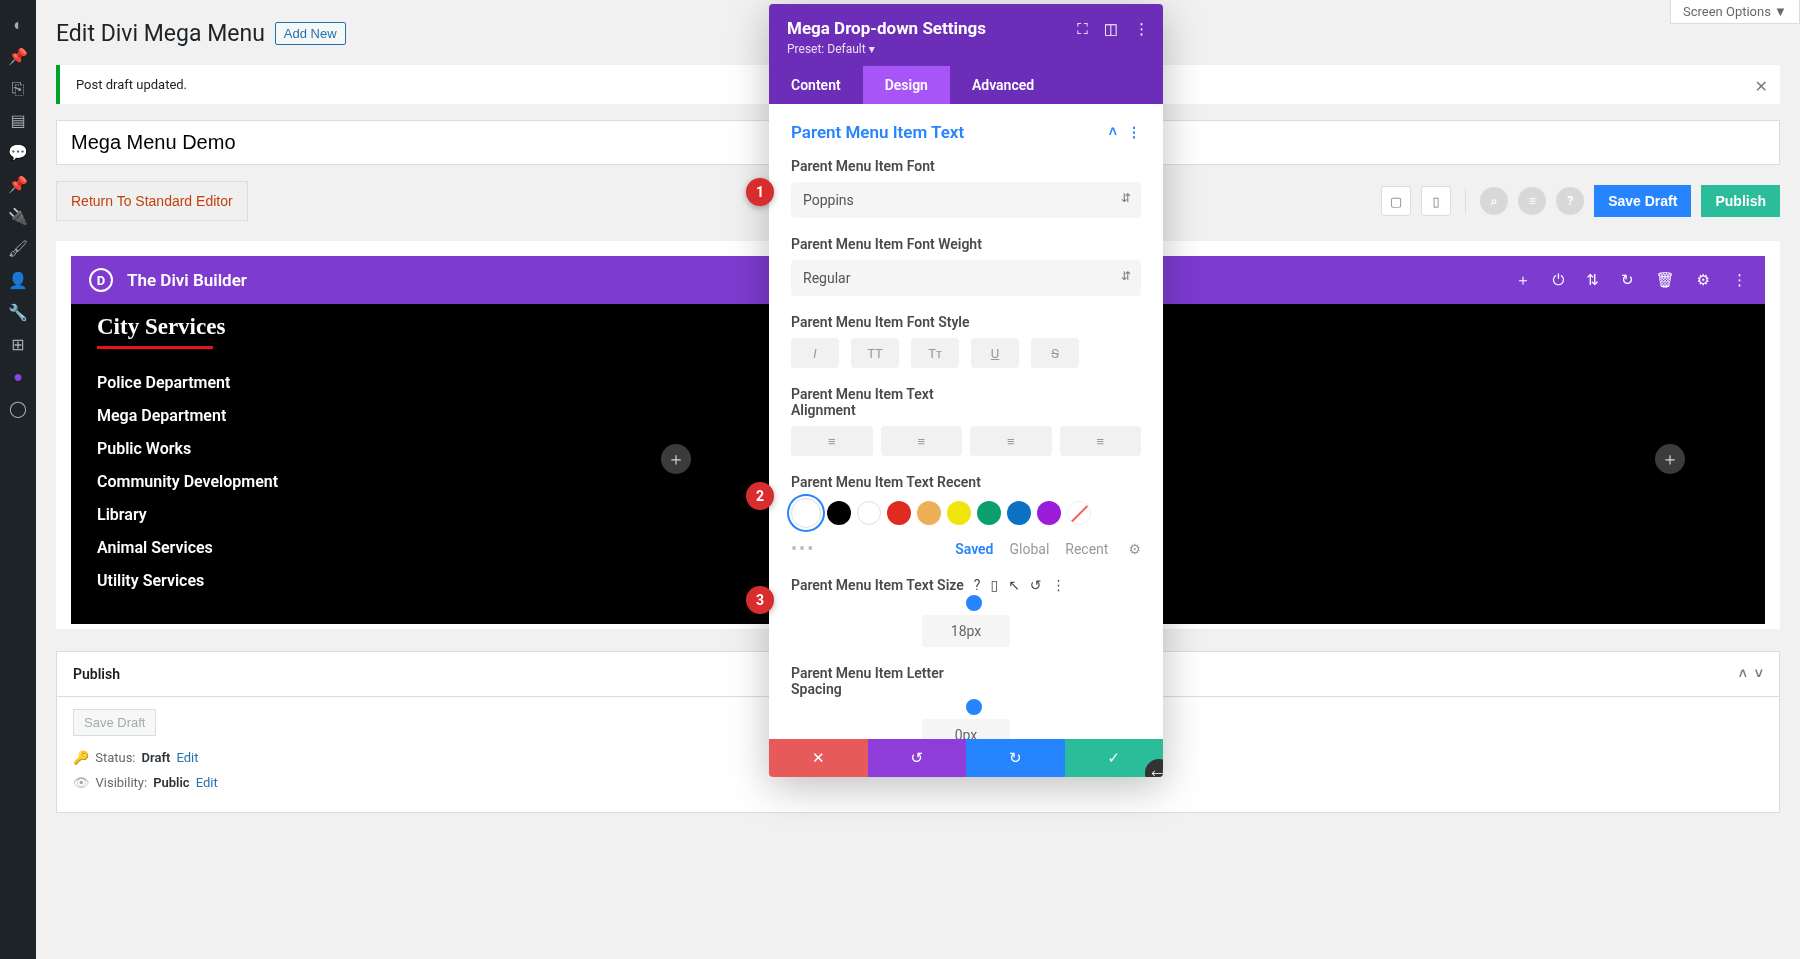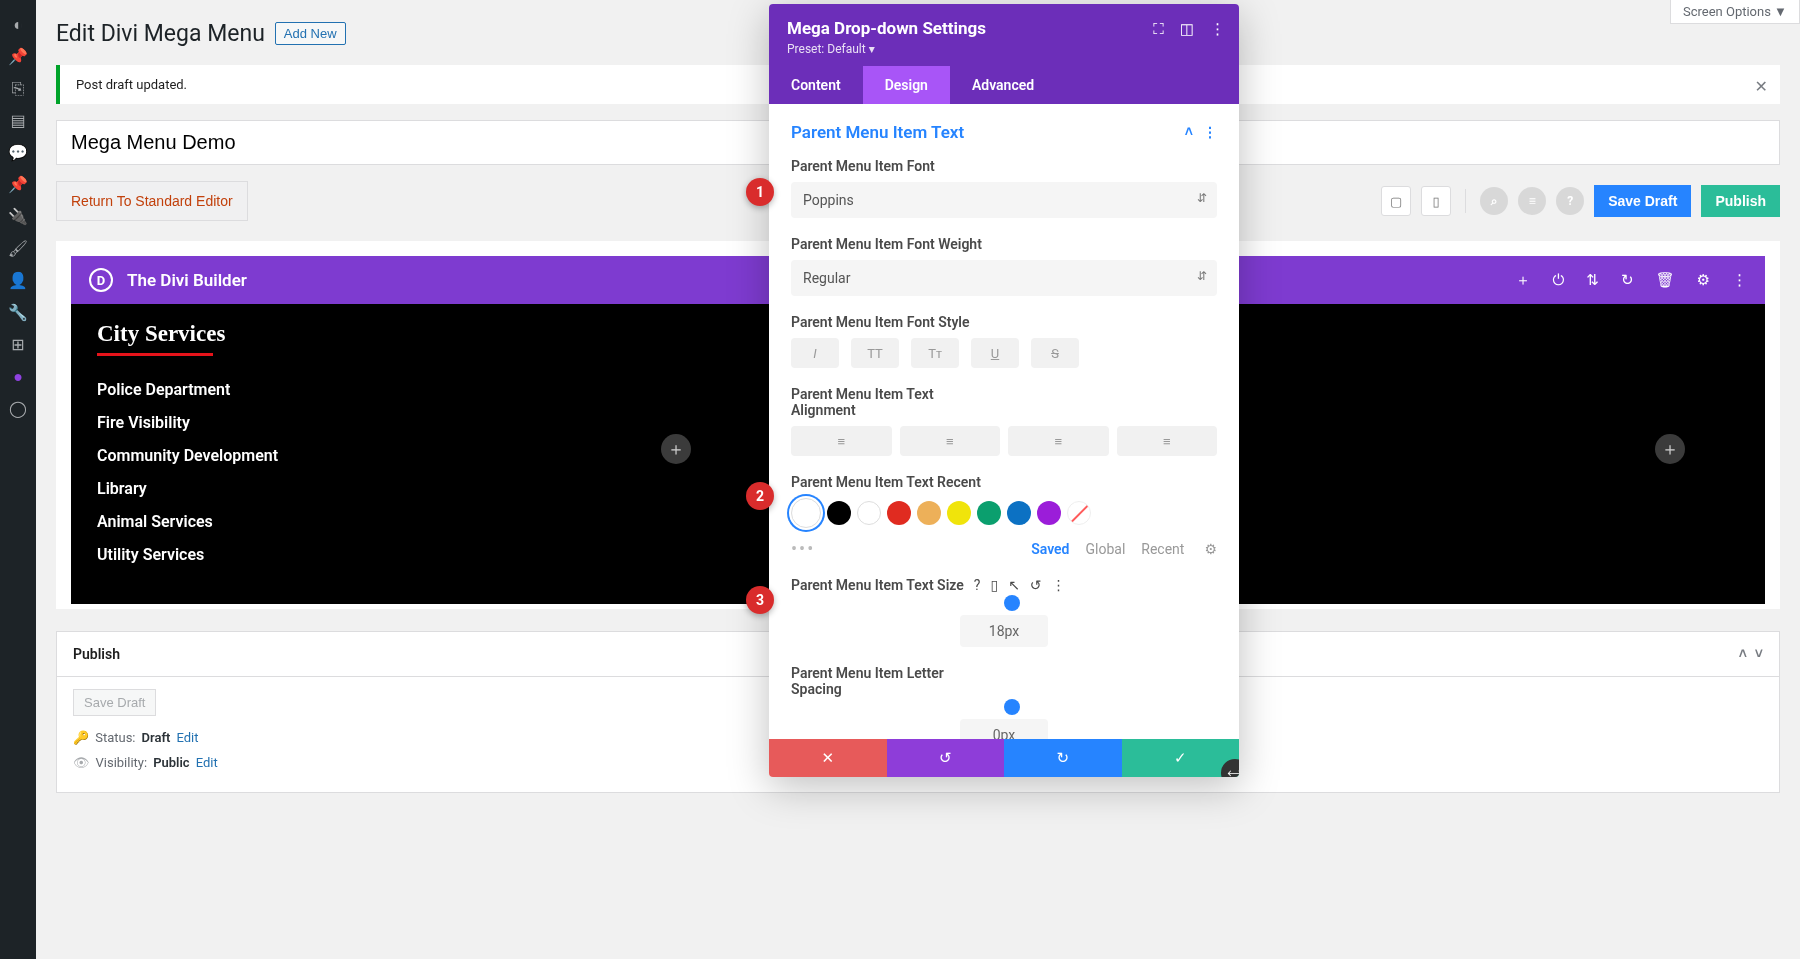--- a/index.html
+++ b/index.html
@@ -39,21 +39,21 @@
 .publish-box .hd { padding: 14px 16px; border-bottom: 1px solid #dcdcde; font-size: 14px; font-weight: 600; display: flex; align-items: center; }
 .publish-box .hd .chevs { margin-left: auto; display: flex; gap: 8px; color: #787c82; }
 .publish-box .bd { padding: 12px 16px; }
 .save-draft-sm { border: 1px solid #dcdcde; color: #a7aaad; background: #f6f7f7; padding: 5px 10px; font-size: 13px; margin-bottom: 14px; cursor: pointer; }
 .meta-row { color: #646970; font-size: 13px; margin-bottom: 10px; display: flex; align-items: center; gap: 6px; }
 .meta-row b { color: #2c3338; font-weight: 600; }
 .meta-row a { color: #2271b1; cursor: pointer; }
 .pin { color: #a7aaad; }
 
 
-.modal { position: absolute; left: 733px; top: 4px; width: 470px; background: #fff; box-shadow: 0 10px 40px rgba(0,0,0,.25); border-radius: 4px; overflow: hidden; }
+.modal { position: absolute; left: 733px; top: 4px; width: 394px; background: #fff; box-shadow: 0 10px 40px rgba(0,0,0,.25); border-radius: 4px; overflow: hidden; }
 .mod-head { background: #6c2eb9; color: #fff; padding: 14px 18px 10px; position: relative; }
 .mod-head h3 { font-size: 17px; font-weight: 700; }
 .mod-head .preset { font-size: 12px; margin-top: 4px; opacity: .85; cursor: pointer; }
 .mod-head .head-icons { position: absolute; right: 14px; top: 16px; display: flex; gap: 16px; }
 .mod-head .head-icons span { cursor: pointer; font-size: 15px; }
 .mod-tabs { background: #6c2eb9; display: flex; }
 .mod-tabs .tab { flex: 0 0 auto; padding: 11px 22px; color: #fff; font-size: 14px; font-weight: 600; cursor: pointer; }
 .mod-tabs .tab.active { background: #a855f7; }
 .mod-body { max-height: 635px; overflow-y: auto; padding: 18px 22px 10px; position: relative; }
 .mod-body::-webkit-scrollbar { width: 5px; }
@@ -152,21 +152,22 @@
         <span class="ba">⚙</span>
         <span class="ba">⋮</span>
       </div>
     </div>
     <div class="preview">
       <div class="preview-col">
         <h2>City Services</h2>
         <div class="under"></div>
         <ul id="preview-list">
             <li>Police Department</li>
-            <li>Fire Visibility</li>
+            <li>Mega Department</li>
+            <li>Public Works</li>
             <li>Community Development</li>
             <li>Library</li>
             <li>Animal Services</li>
             <li>Utility Services</li>
           </ul>
       </div>
       <div class="plus-circle" style="left:590px;">＋</div>
       <div class="plus-circle" style="right:80px;">＋</div>
     </div>
   </div>

